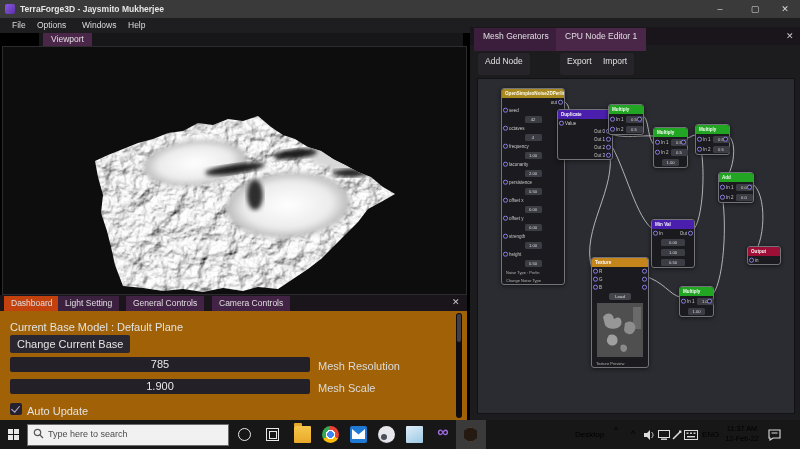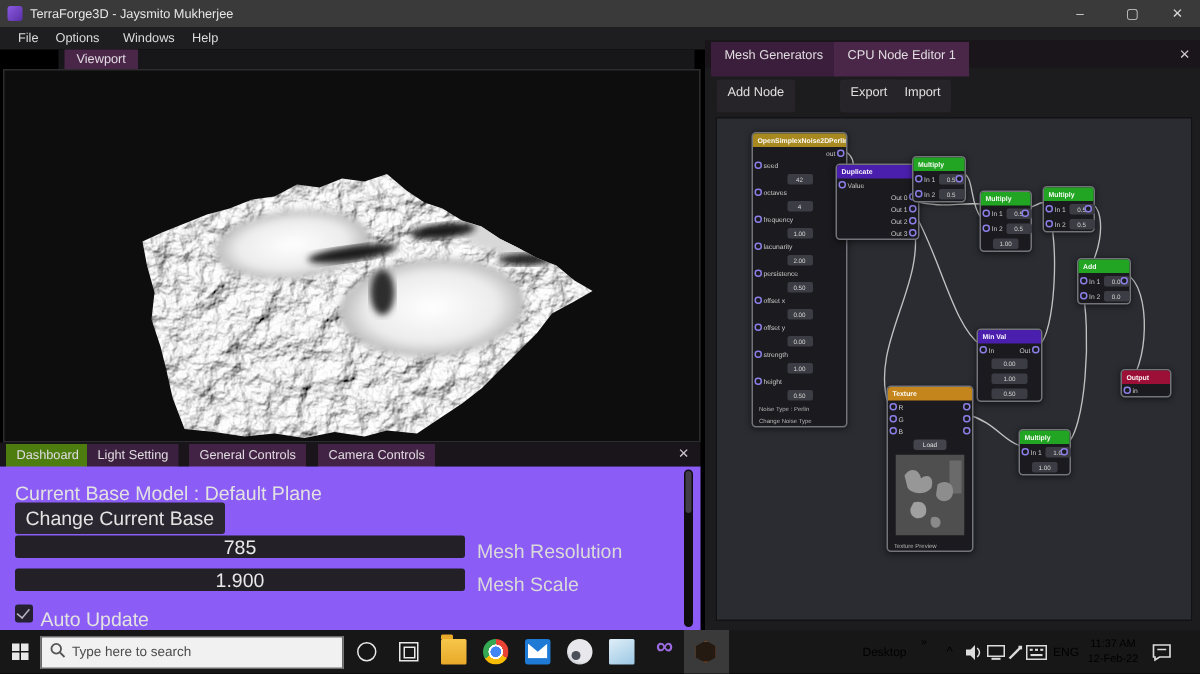--- a/index.html
+++ b/index.html
@@ -2,34 +2,34 @@
 <html><head>
 <meta charset="utf-8">
 <style>
   html,body{margin:0;padding:0;width:800px;height:449px;overflow:hidden;background:#000;
     font-family:"Liberation Sans","DejaVu Sans",sans-serif;-webkit-font-smoothing:antialiased;}
   .abs{position:absolute;box-sizing:border-box;}
   
   #titlebar{left:0;top:0;width:800px;height:18px;background:#3a3a3a;color:#e6e6e6;font-size:8.5px;}
   #app-icon{left:5px;top:4px;width:10px;height:10px;border-radius:2px;
     background:linear-gradient(135deg,#8a5ae0,#5a2fa8);}
-  #title-text{left:20px;top:4px;}
+  #title-text{left:20px;top:4px;font-weight:bold;}
   .winbtn{top:0;width:30px;height:18px;text-align:center;line-height:18px;color:#d8d8d8;font-size:9px;}
   #btn-min{left:705px;} #btn-max{left:740px;} #btn-close{left:770px;}
   #menubar{left:0;top:18px;width:800px;height:15px;background:#1e1d1f;color:#dcdcdc;font-size:8.5px;}
   .menu-item{position:absolute;top:2px;}
   
   #vp-tabbar{left:0;top:33px;width:424px;height:13px;background:#171618;margin-left:39px;}
   #vp-tab{left:4px;top:0;height:13px;padding:1px 8px;background:#4a2749;color:#e3dce3;font-size:8.5px;}
   #viewport{left:2px;top:46px;width:465px;height:249px;background:#0d0d0d;border:1px solid #2c2c2e;}
   
   #dash-tabbar{left:0;top:295px;width:467px;height:16px;background:#19151a;color:#e0dce0;font-size:8.5px;}
   .dtab{position:absolute;top:1px;height:15px;padding:2px 7px;}
   #dash-close{left:452px;top:2px;color:#cfc6cf;font-size:9px;position:absolute;}
-  #dashboard{left:0;top:311px;width:467px;height:109px;background:#8b5cf6;color:#e2e2e2;font-size:13px;}
+  #dashboard{left:0;top:311px;width:467px;height:109px;background:#a16207;color:#e2e2e2;font-size:11px;}
   #base-model-text{left:10px;top:10px;}
   #change-base-btn{left:10px;top:24px;padding:3px 7px;background:#2b2730;border-radius:2px;color:#e4e4e4;}
   .field{left:10px;width:300px;height:15px;background:#232028;border-radius:2px;text-align:center;
     line-height:15px;color:#e8e8e8;}
   #field-res{top:46px;} #field-scale{top:68px;}
   .field-label{left:318px;color:#dadada;}
   #label-res{top:49px;} #label-scale{top:71px;}
   #auto-chk{left:10px;top:92px;width:12px;height:12px;background:#262130;border-radius:2px;}
   #auto-chk:after{content:"";position:absolute;left:3px;top:1px;width:4px;height:7px;
     border-right:1.6px solid #b9b3c4;border-bottom:1.6px solid #b9b3c4;transform:rotate(40deg);}
@@ -162,21 +162,21 @@
       <ellipse cx="338" cy="112" rx="34" ry="11" fill="#d8d8d8" filter="url(#soft)" transform="rotate(8 338 112)"></ellipse>
       <ellipse cx="232" cy="122" rx="30" ry="5" fill="#1f1f1f" filter="url(#soft)" transform="rotate(-8 232 122)"></ellipse>
       <ellipse cx="292" cy="107" rx="22" ry="5" fill="#1b1b1b" filter="url(#soft)" transform="rotate(-6 292 107)"></ellipse>
       <ellipse cx="347" cy="126" rx="18" ry="4" fill="#242424" filter="url(#soft)"></ellipse>
       <ellipse cx="252" cy="148" rx="8" ry="15" fill="#2e2e2e" filter="url(#soft)"></ellipse>
     </g>
   </svg>
 </div>
 
 <div class="abs" id="dash-tabbar">
-  <span class="dtab" style="left:4px;background:#4d7c0f;">Dashboard</span>
+  <span class="dtab" style="left:4px;background:#c2410c;">Dashboard</span>
   <span class="dtab" style="left:58px;background:#3c2040;">Light Setting</span>
   <span class="dtab" style="left:212px;background:#432345;">Camera Controls</span>
   <span class="dtab" style="left:126px;background:#432345;">General Controls</span>
   <span id="dash-close">✕</span>
 </div>
 <div class="abs" id="dashboard">
   <span class="abs" id="base-model-text">Current Base Model : Default Plane</span>
   <span class="abs" id="change-base-btn">Change Current Base</span>
   <div class="abs field" id="field-res">785</div>
   <span class="abs field-label" id="label-res">Mesh Resolution</span>

